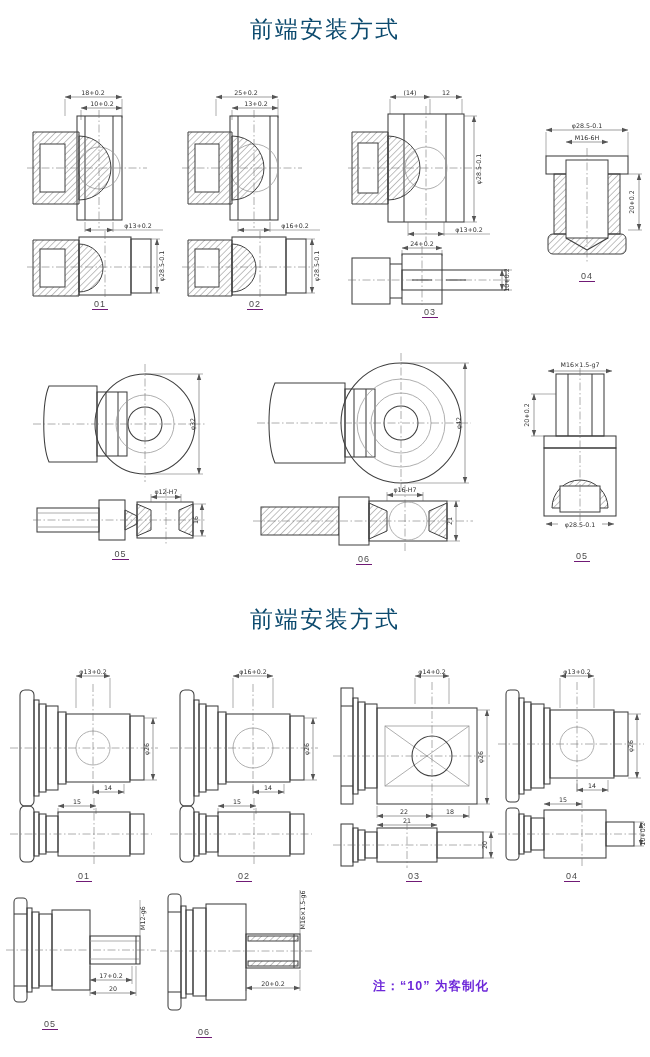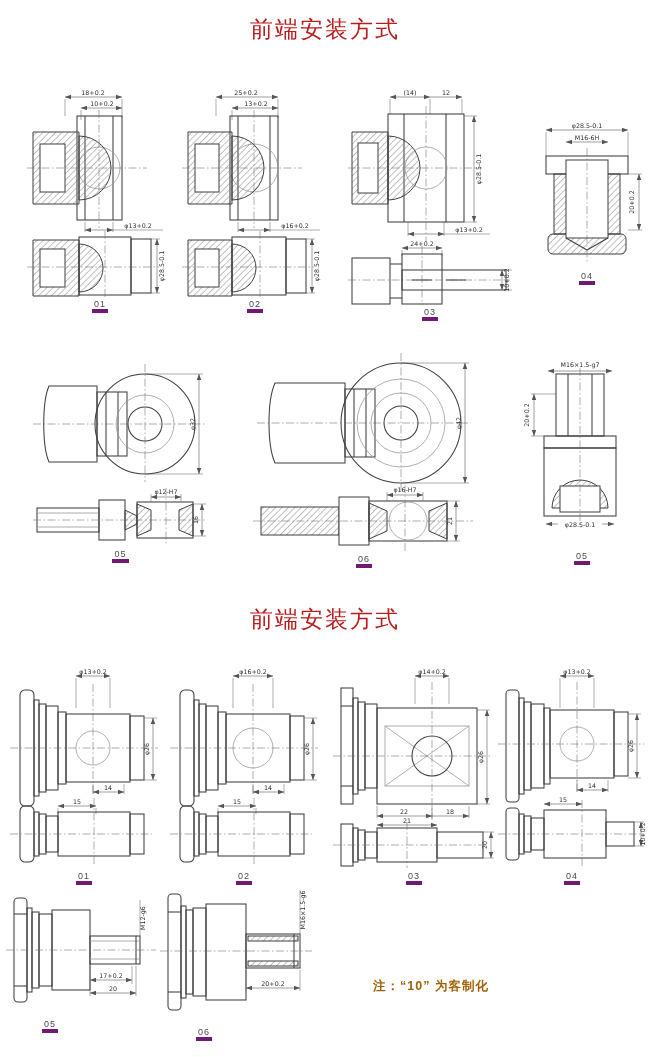--- a/index.html
+++ b/index.html
@@ -1,24 +1,24 @@
 <!DOCTYPE html>
 <html><head>
 <meta charset="utf-8">
 <style>
   html,body{margin:0;padding:0;background:#fff}
   body{width:650px;height:1057px;position:relative;font-family:"Liberation Sans",sans-serif;overflow:hidden}
-  .title{position:absolute;left:0;width:650px;text-align:center;font-size:23px;color:#b91c1c;letter-spacing:2px;font-weight:500}
+  .title{position:absolute;left:0;width:650px;text-align:center;font-size:23px;color:#0c4a6e;letter-spacing:2px;font-weight:500}
   #front-title{top:14px}
   #rear-title{top:604px}
   .fig{position:absolute}
   .fig-label{font-size:9px;color:#4a4a4a;text-align:center;margin-top:1px;letter-spacing:1px}
-  .fig-label b{font-weight:normal;border-bottom:4px solid #701a75;padding:0 2px}
+  .fig-label b{font-weight:normal;border-bottom:1px solid #701a75;padding:0 2px}
   .fig-label.left{text-align:left;padding-left:36px}
-  .note{position:absolute;left:373px;top:978px;font-size:12.5px;font-weight:600;color:#a16207;letter-spacing:1px}
+  .note{position:absolute;left:373px;top:978px;font-size:12.5px;font-weight:600;color:#6d28d9;letter-spacing:1px}
   svg{display:block}
   .ln{stroke:#3f3f3f;stroke-width:1.05;fill:none}
   .lt{stroke:#9a9a9a;stroke-width:0.8;fill:none}
   .cl{stroke:#6d6d6d;stroke-width:0.55;fill:none;stroke-dasharray:8 2.5 1.5 2.5}
   .dm{stroke:#5a5a5a;stroke-width:0.6;fill:none}
   .xl{stroke:#5a5a5a;stroke-width:0.5;fill:none}
   .ht{fill:url(#hp);stroke:#3f3f3f;stroke-width:1}
   .wh{fill:#fff;stroke:#3f3f3f;stroke-width:1}
   text.dt{font-family:"DejaVu Sans",sans-serif;font-size:6.3px;fill:#2e2e2e;stroke:none}
 </style>

